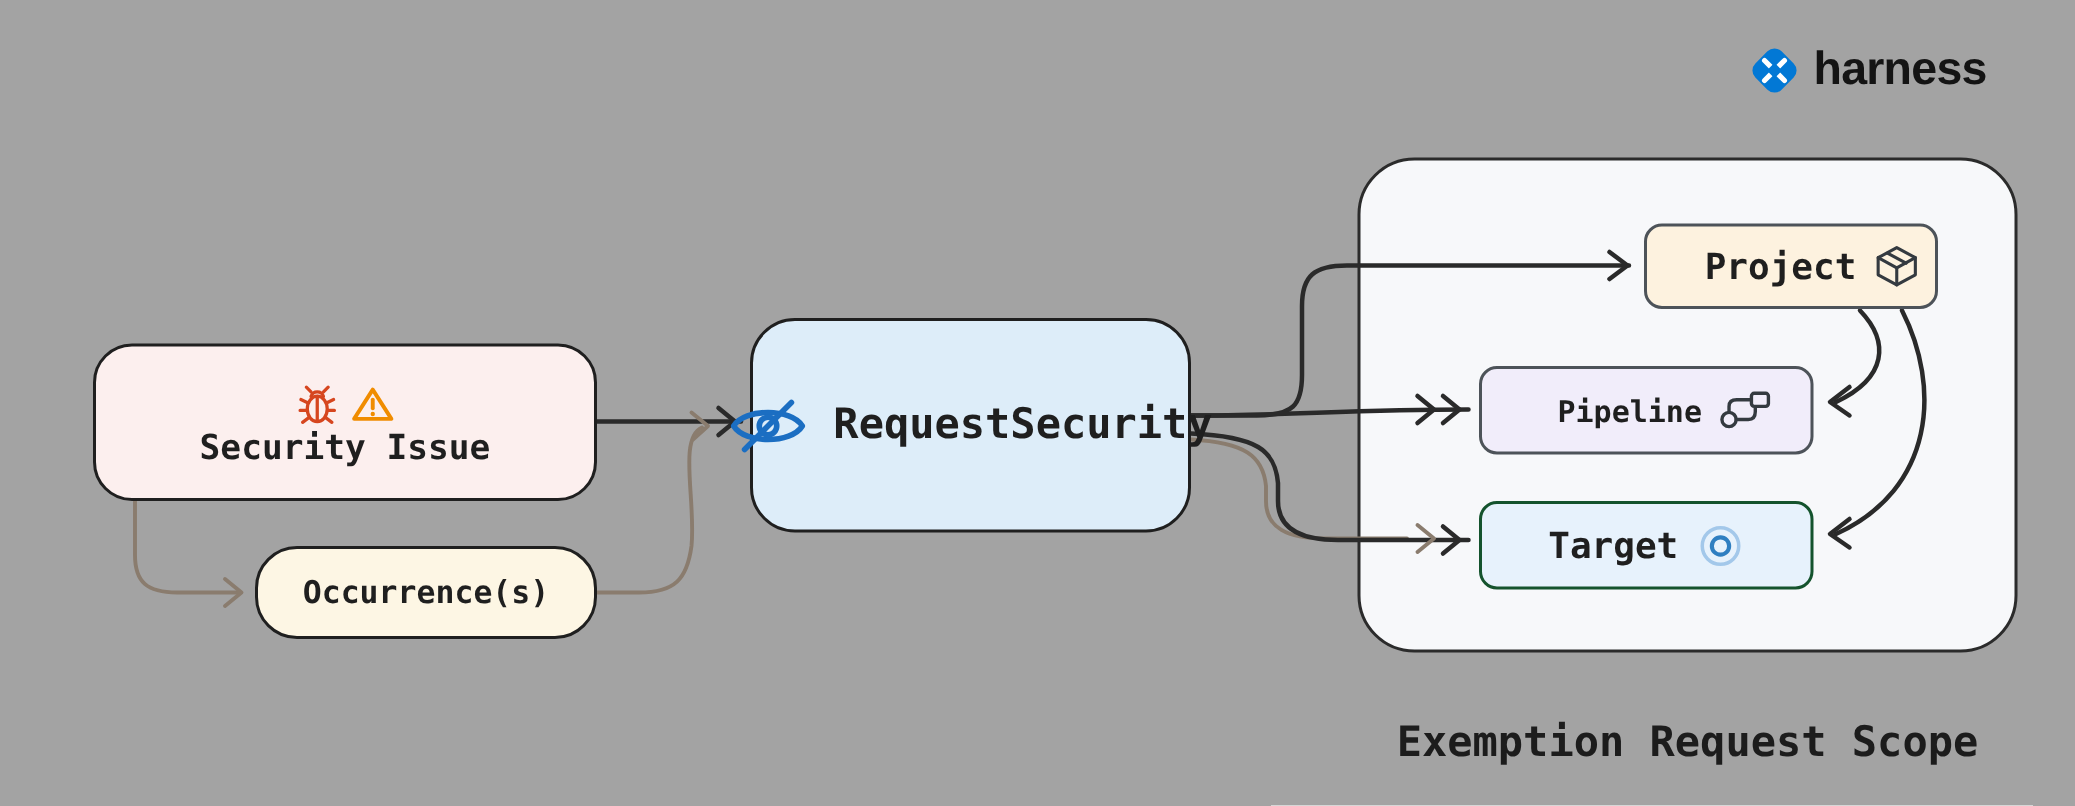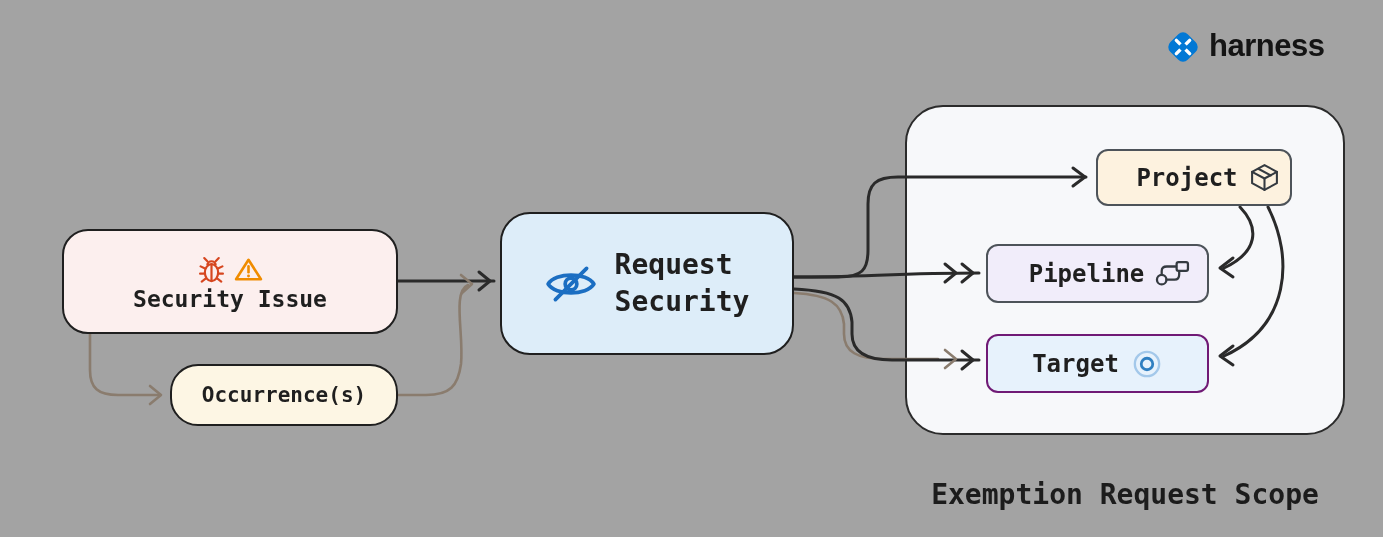--- a/index.html
+++ b/index.html
@@ -40,44 +40,44 @@
     left:170px;top:364px;width:228px;height:62px;
     background:#fdf6e4;border:2.5px solid #1f1f1f;border-radius:28px;
     font-size:21px;
   }
   
   .n-request{
     left:500px;top:212px;width:294px;height:143px;
     background:#ddedf9;border:2.5px solid #1f1f1f;border-radius:30px;
     gap:18px;
   }
-  .n-request .txt{display:flex;flex-direction:column;align-items:flex-start;font-size:28px;line-height:1.32;}
+  .n-request .txt{display:flex;flex-direction:row;align-items:flex-end;font-size:28px;line-height:1.32;}
   
   .scope-box{
     position:absolute;left:905px;top:105px;width:440px;height:330px;box-sizing:border-box;
     background:#f7f8fa;border:2.5px solid #2b2b2b;border-radius:38px;z-index:1;
   }
   .scope-label{
     position:absolute;left:905px;top:450px;width:440px;text-align:center;z-index:3;
     font-weight:700;font-size:28px;color:#1c1c1c;margin-top:28px;
   }
   
   .n-project{
     left:1096px;top:149px;width:196px;height:57px;
     background:#fdf2df;border:2px solid #4d5359;border-radius:12px;
     font-size:24px;gap:11px;padding-left:28px;
   }
   .n-pipeline{
     left:986px;top:244px;width:223px;height:59px;
     background:#f1edfa;border:2px solid #4d5359;border-radius:12px;
-    font-size:24px;gap:11px;padding-left:24px;
+    font-size:20px;gap:11px;padding-left:24px;
   }
   .n-target{
     left:986px;top:334px;width:223px;height:59px;
-    background:#e7f2fc;border:2px solid #701a75;border-radius:12px;
+    background:#e7f2fc;border:2px solid #14532d;border-radius:12px;
     font-size:24px;gap:12px;
   }
 </style>
 </head>
 <body>
 
 <div class="canvas">
 
   <div class="scope-box"></div>
 

